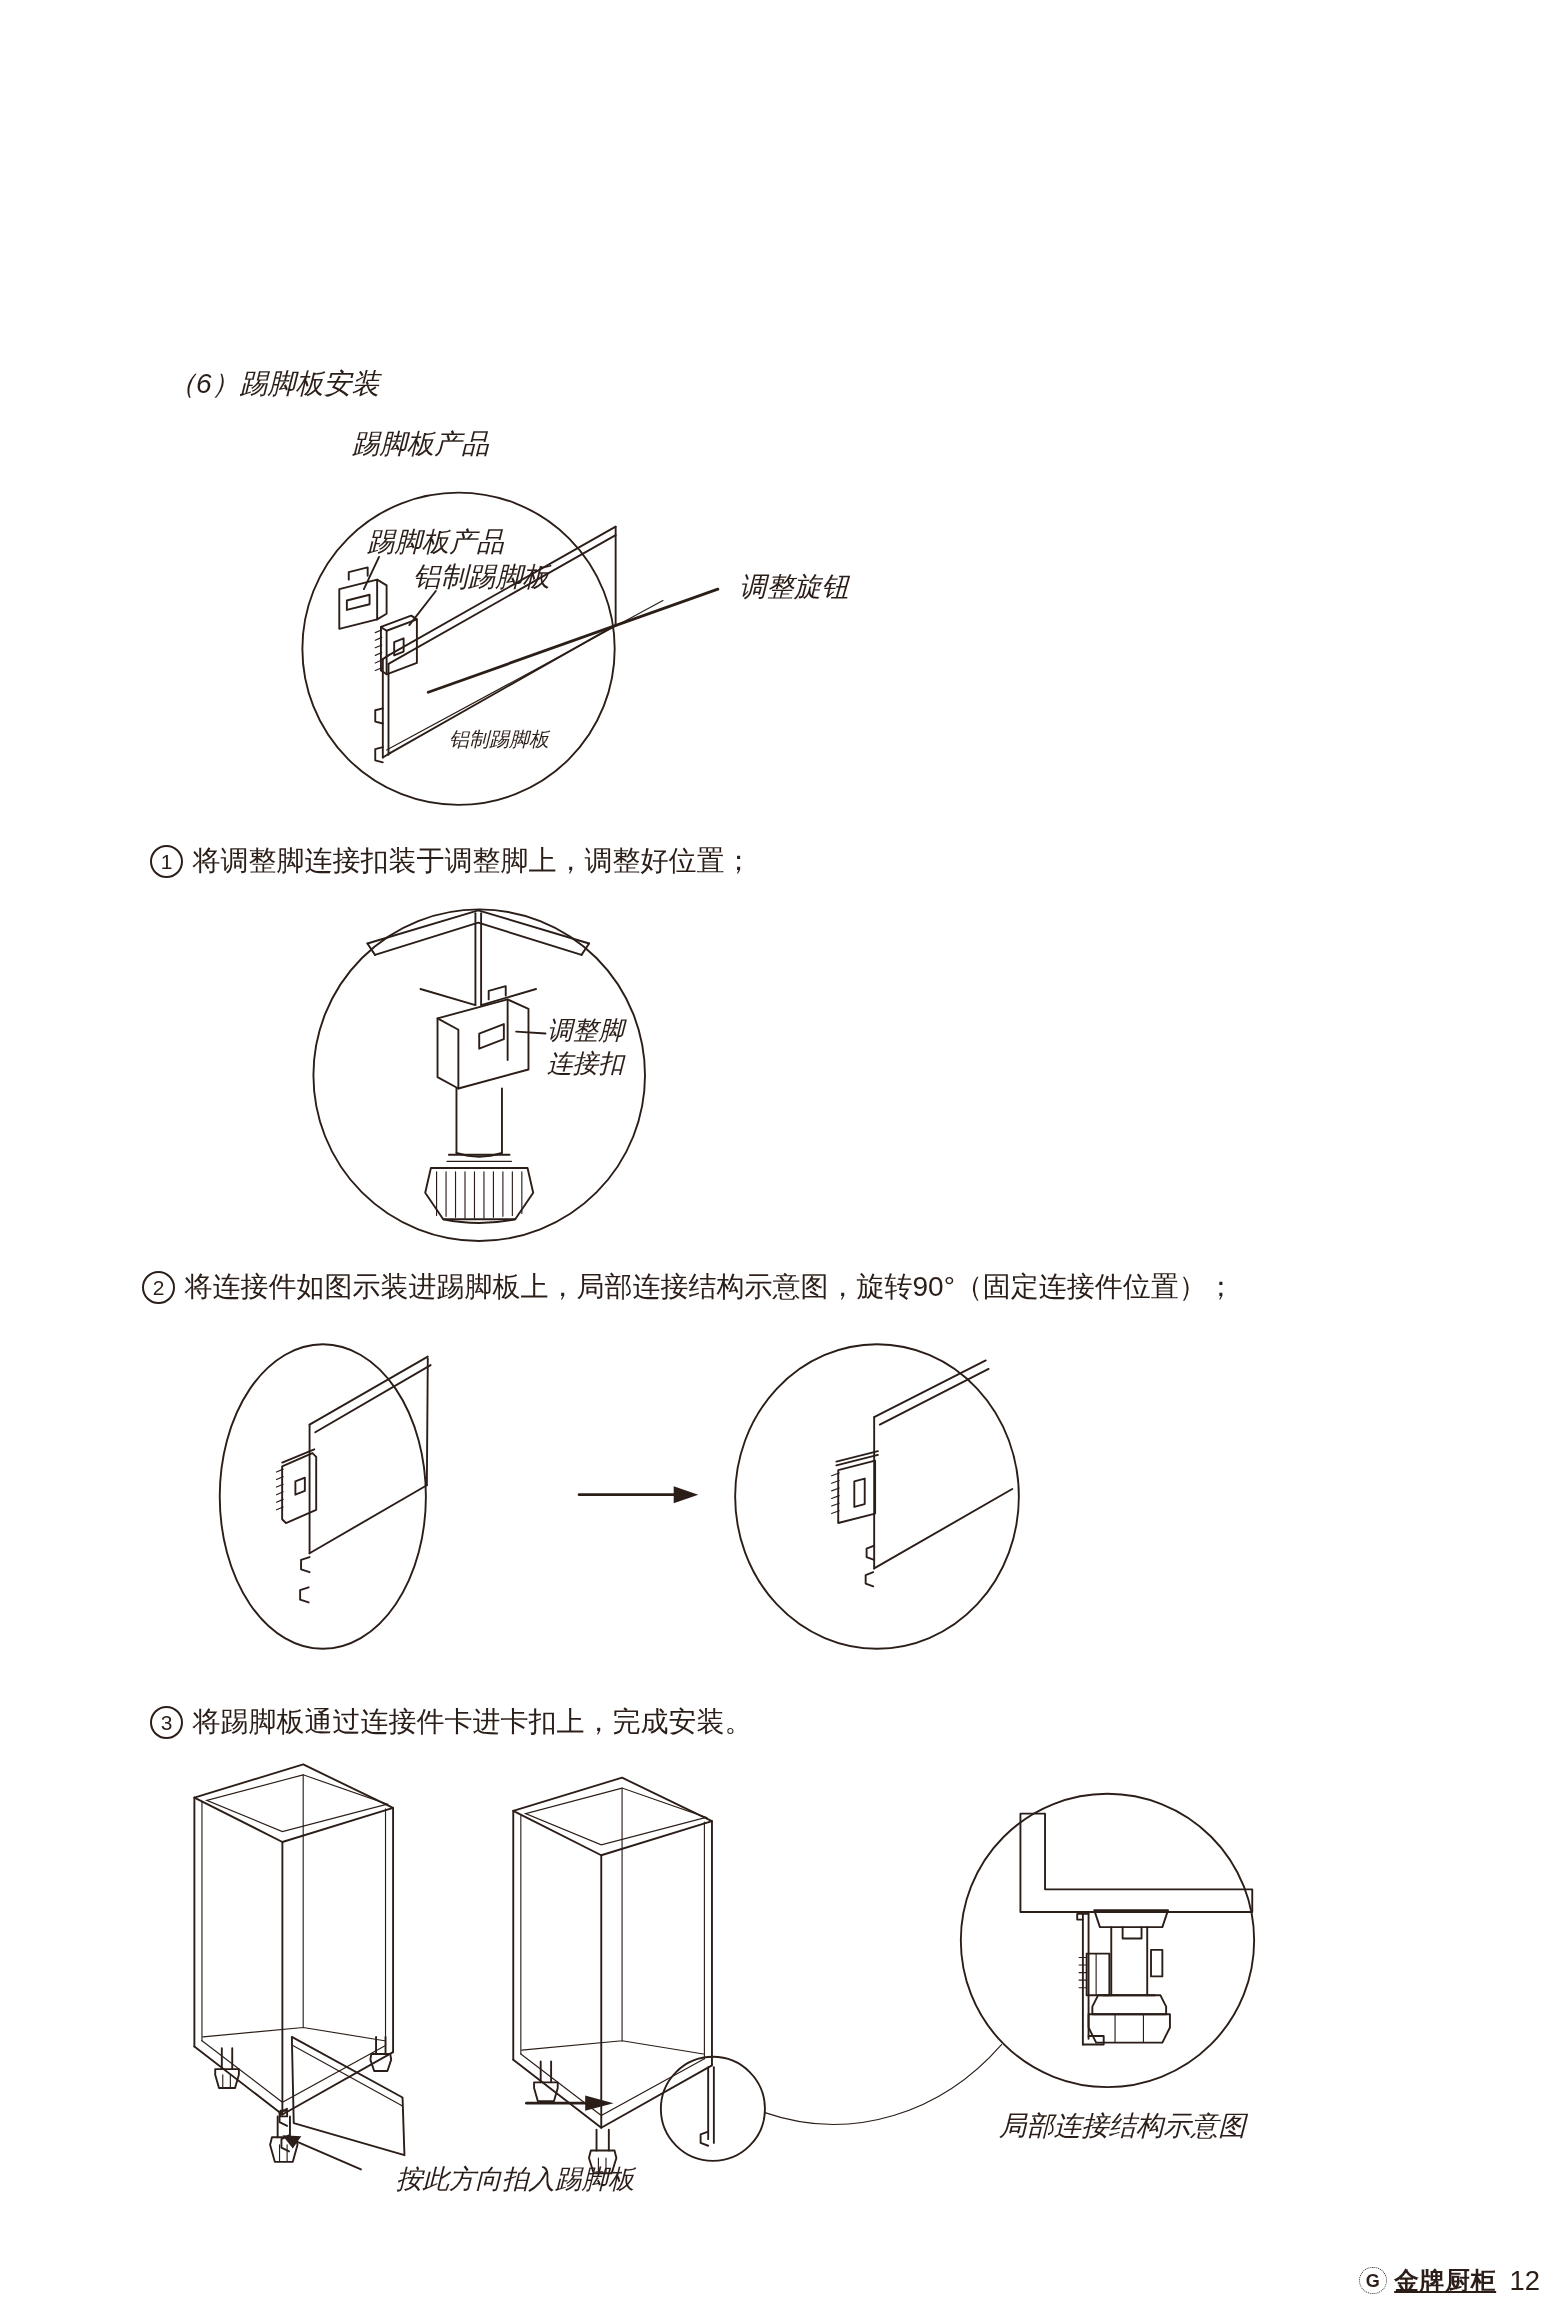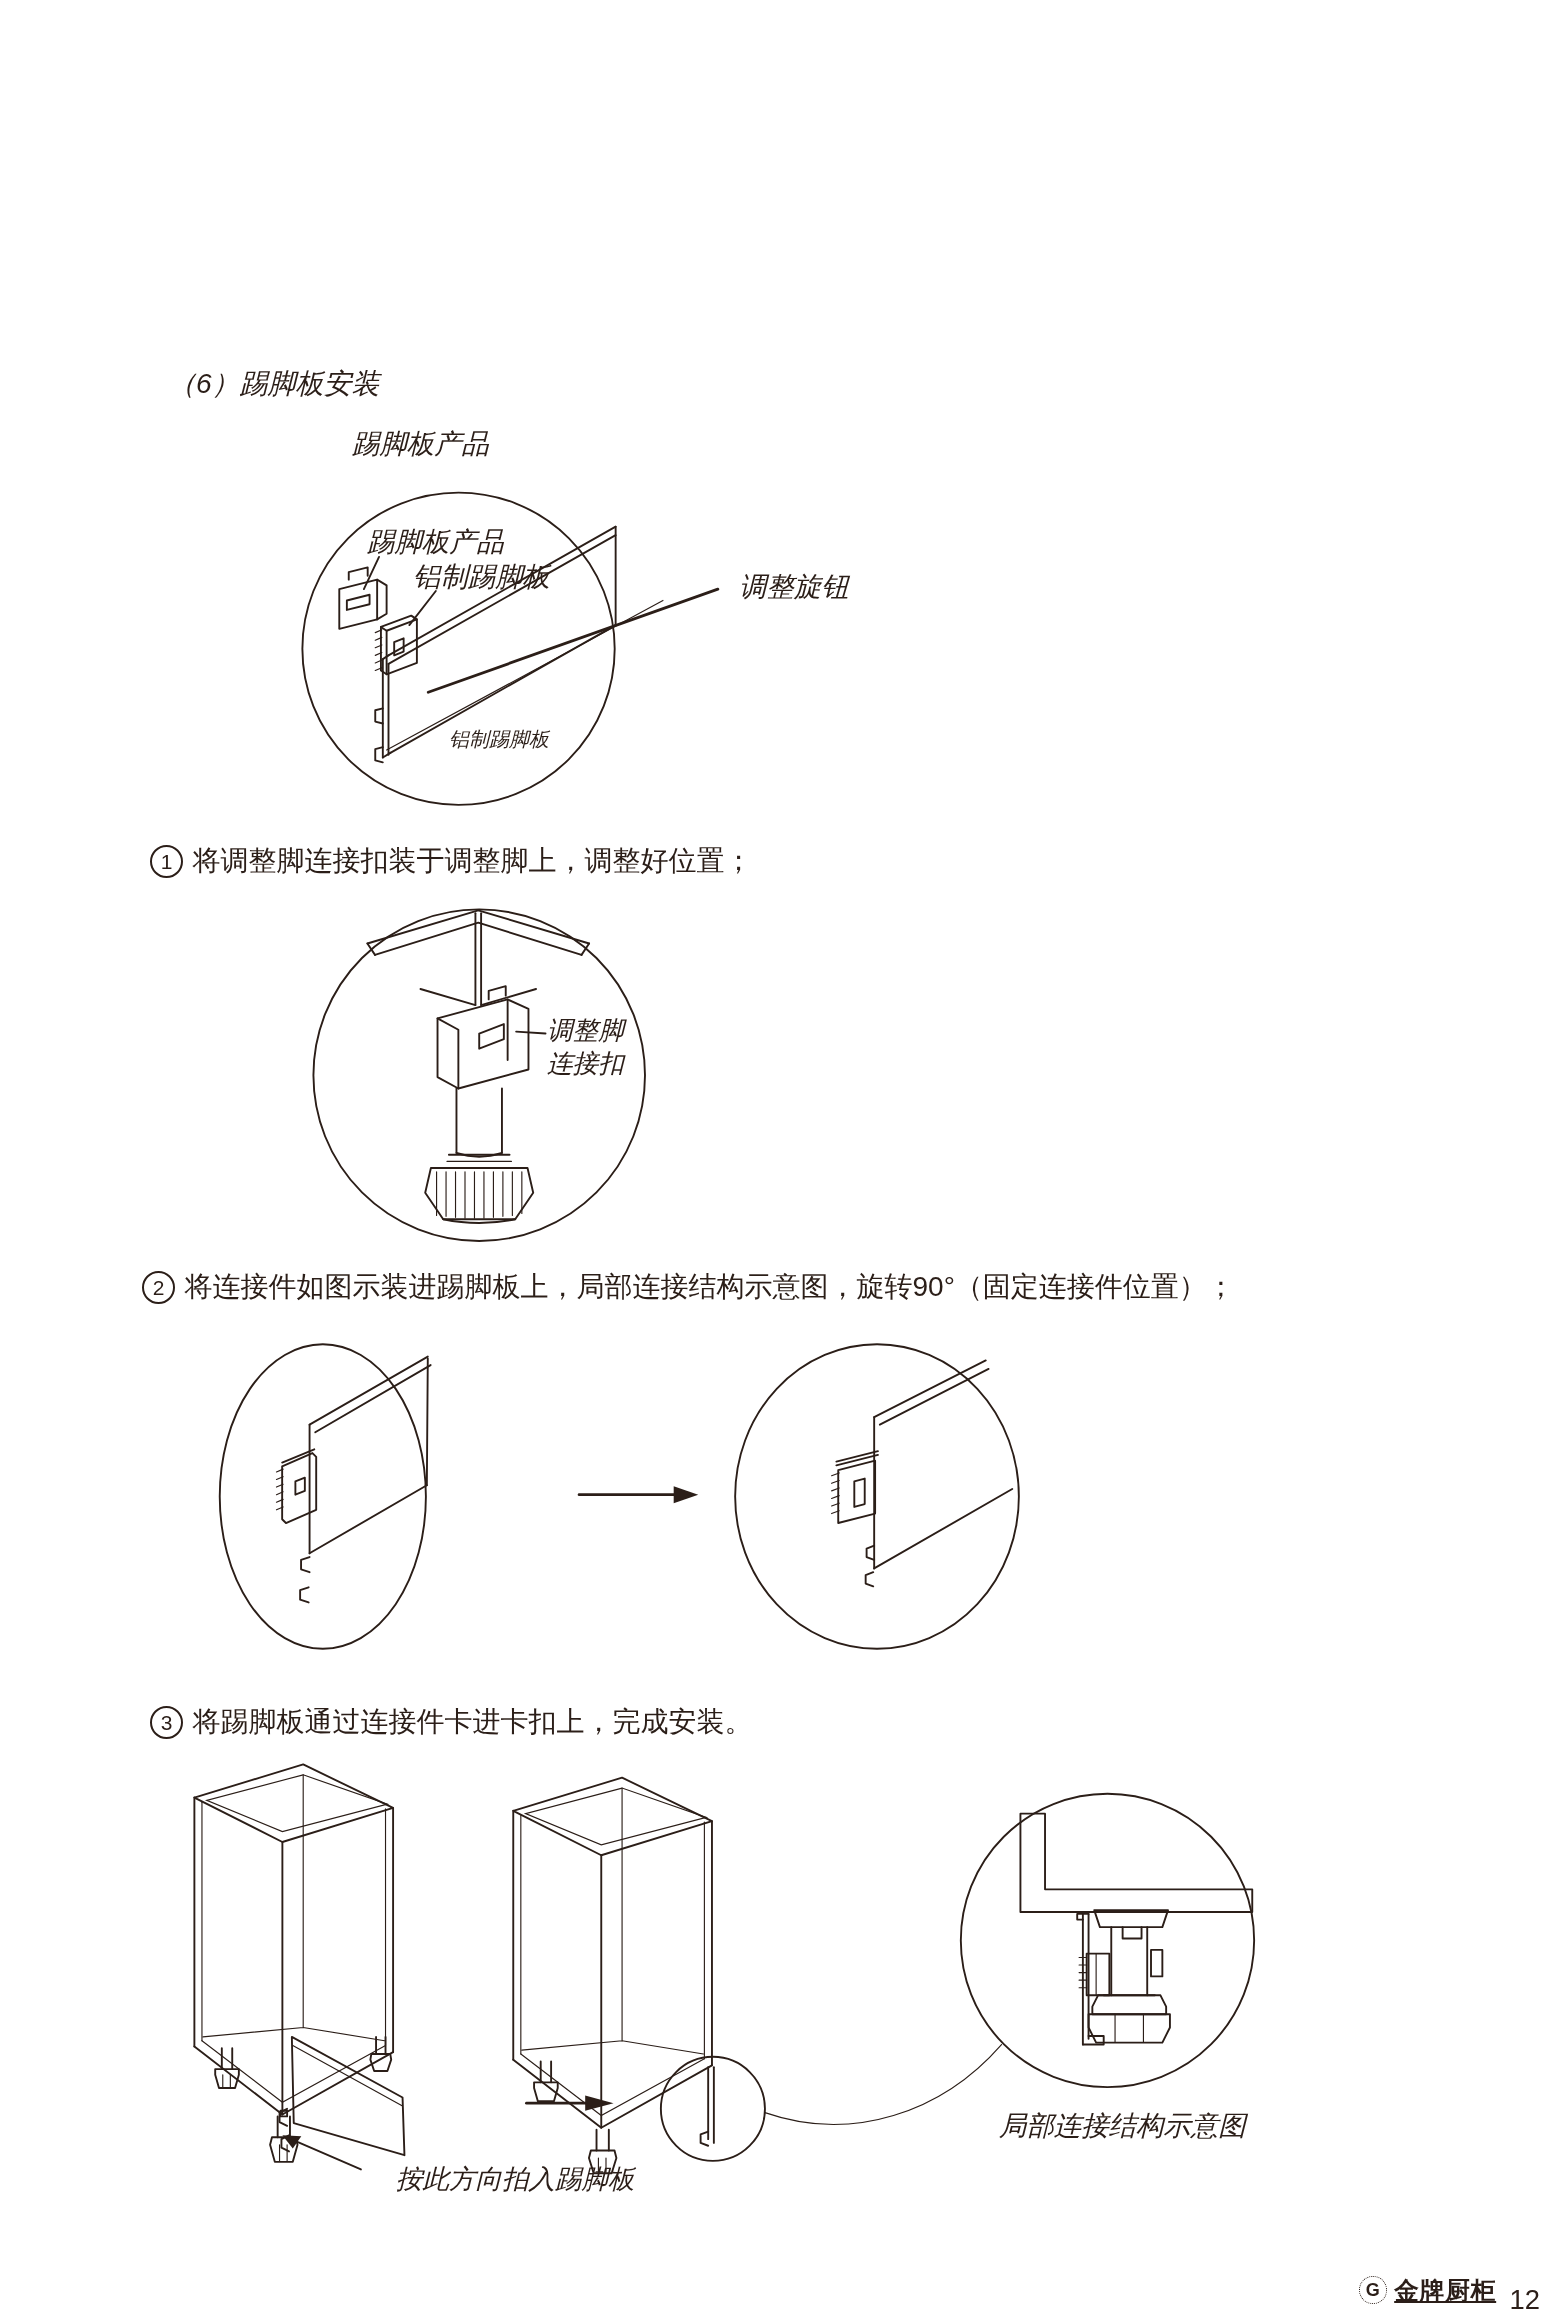--- a/index.html
+++ b/index.html
@@ -20,21 +20,21 @@
   .ln-thick{stroke:#2b1e18;fill:none;stroke-width:3;stroke-linecap:round;}
   .fill-ink{fill:#2b1e18;stroke:none;}
   .two-line{line-height:1.28;}
   .footer{position:absolute;display:flex;align-items:center;gap:7.6px;}
   .logo-ring{
     width:25.6px;height:25.6px;border:1.9px dotted #2b1e18;border-radius:50%;
     display:flex;align-items:center;justify-content:center;
   }
   .logo-g{font-size:18px;font-weight:bold;line-height:1;}
   .brand{font-size:24.6px;font-weight:bold;letter-spacing:0.9px;text-decoration:underline;}
-  .page-num{font-size:27.4px;margin-left:5.7px;margin-top:20px;}
+  .page-num{font-size:27.4px;margin-left:5.7px;}
 </style>
 </head>
 <body>
 
 <div class="page">
 
   <div class="lbl" style="left:168px;top:367px;font-size:28px;">（6）踢脚板安装</div>
 
   <div class="lbl" style="left:352px;top:428px;font-size:27.4px;">踢脚板产品</div>
 

